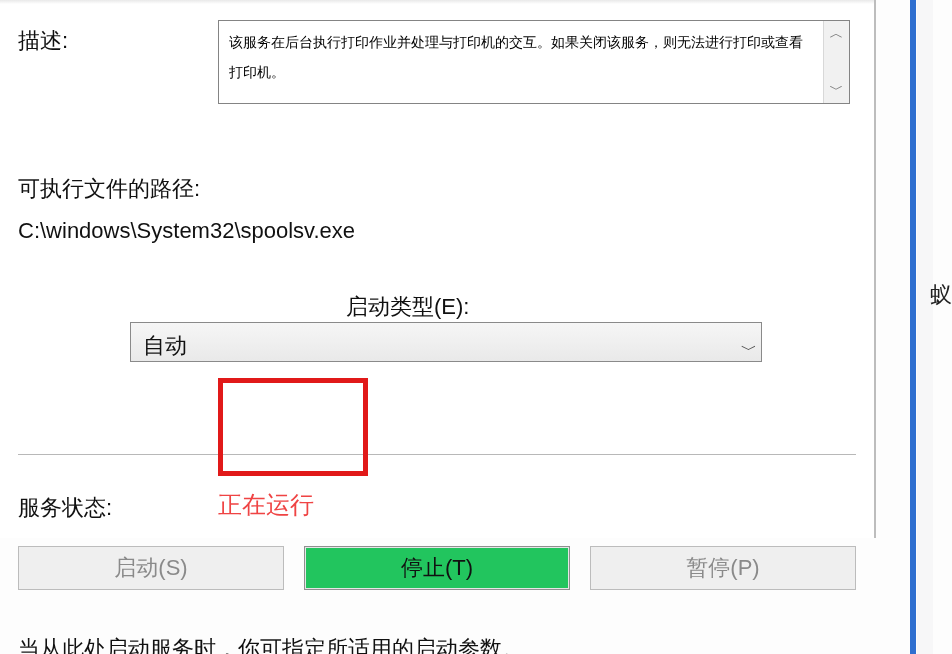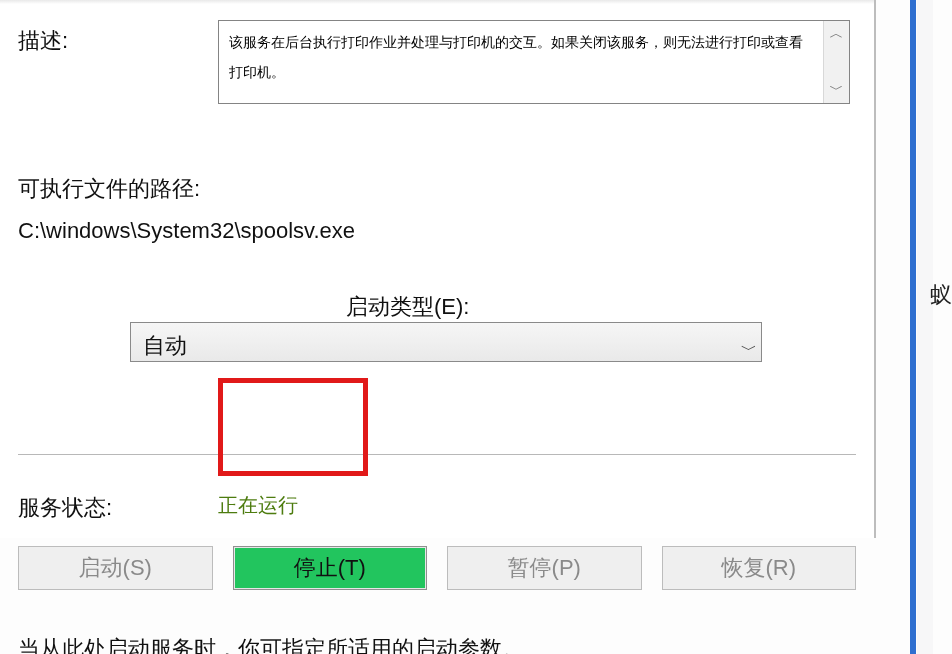--- a/index.html
+++ b/index.html
@@ -141,22 +141,22 @@
     width: 838px;
     margin-left: 0;
   }
 
   .status-row {
     margin-top: 32px;
     display: flex;
     align-items: center;
   }
   .status-value {
-    font-size: 20px;
-    color: #4d7c0f;
+    font-size: 24px;
+    color: #ef4444;
   }
   .red-box {
     position: absolute;
     left: 218px;
     top: 378px;
     width: 150px;
     height: 98px;
     border: 5px solid #e11919;
     pointer-events: none;
   }
@@ -234,19 +234,18 @@
       <div class="label">服务状态:</div>
       <div class="status-value">正在运行</div>
     </div>
 
     <div class="red-box"></div>
 
     <div class="btn-row">
       <div class="svc-btn">启动(S)</div>
       <div class="svc-btn enabled">停止(T)</div>
       <div class="svc-btn">暂停(P)</div>
-      <div class="svc-btn">恢复(R)</div>
     </div>
 
     <div class="hint">当从此处启动服务时，你可指定所适用的启动参数。</div>
 
   </div>
 </div>
 
 </body></html>

